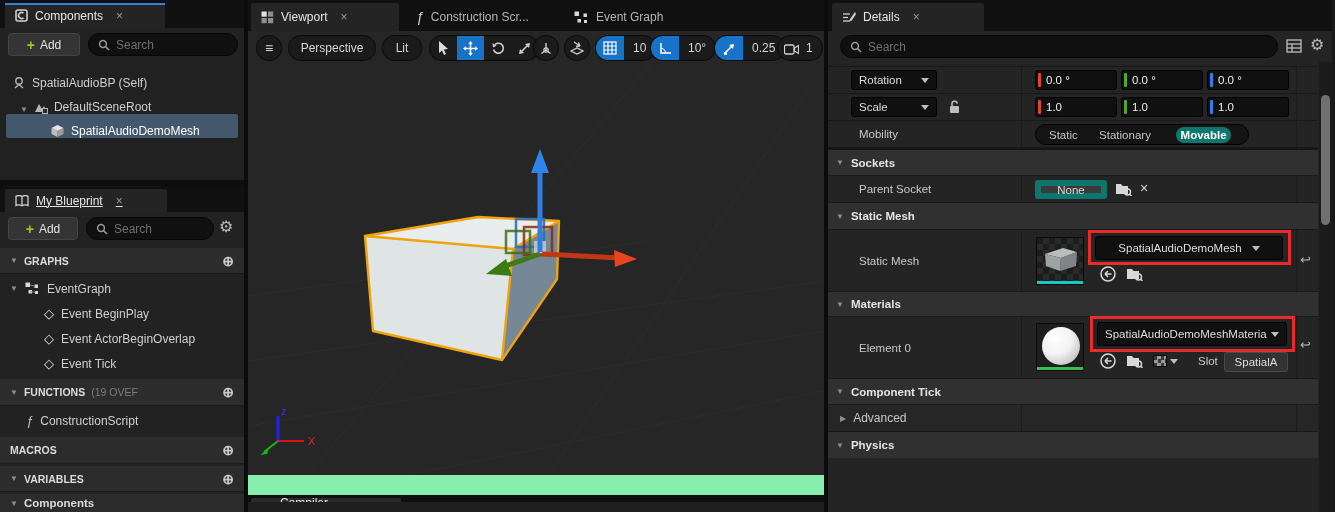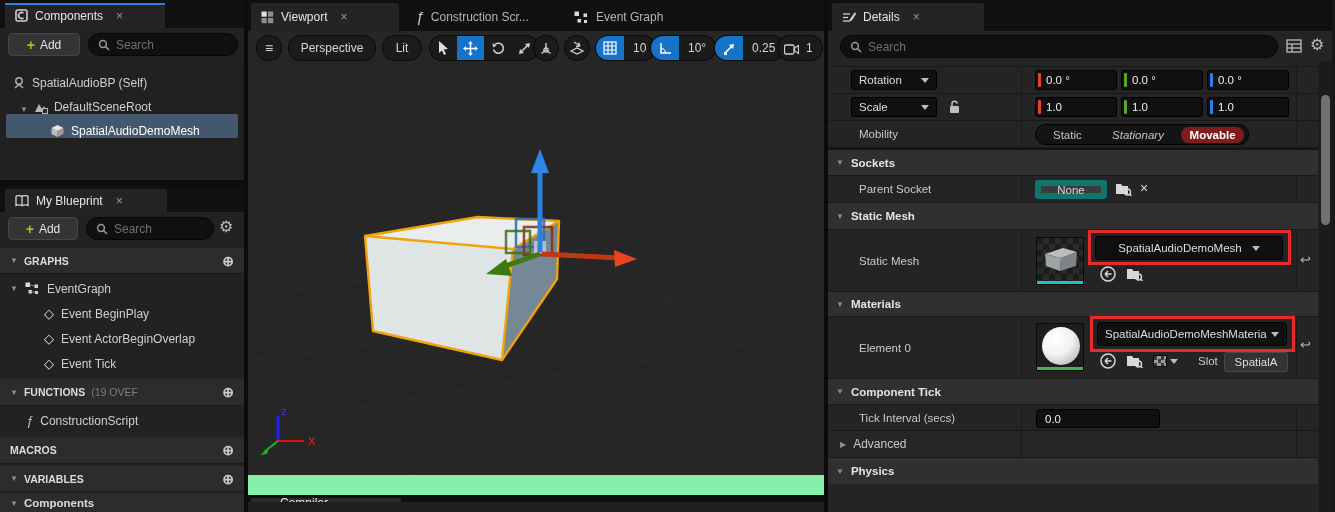--- a/index.html
+++ b/index.html
@@ -111,21 +111,21 @@
             <path d="M1.5 4 L7.5 7 L7.5 13 L1.5 10 Z" fill="#bdbdbd"></path>
             <path d="M13.5 4 L7.5 7 L7.5 13 L13.5 10 Z" fill="#9c9c9c"></path>
           </svg>
         <span>SpatialAudioDemoMesh</span>
       </div>
     </div>
 
     <div class="abs" style="left:0;top:180px;width:244px;height:6px;background:#0d0d0d;"></div>
 
     <div class="tabstrip" style="left:0;top:186px;width:244px;height:26px;">
-      <div class="tab active" style="left:5px;width:162px;">
+      <div class="tab active" style="left:5px;width:162px;text-decoration:underline;">
         <svg width="14" height="12" viewBox="0 0 14 12">
             <path d="M7 1.5 C5.5 .3 2.5 .3 1 1.2 V10.5 C2.5 9.6 5.5 9.6 7 10.8 C8.5 9.6 11.5 9.6 13 10.5 V1.2 C11.5 .3 8.5 .3 7 1.5 Z" fill="none" stroke="#cfcfcf" stroke-width="1.3"></path>
             <line x1="7" y1="1.5" x2="7" y2="10.8" stroke="#cfcfcf" stroke-width="1.3"></line>
           </svg>
         <span>My Blueprint</span>
         <span class="xbtn">×</span>
       </div>
     </div>
     <div class="abs" style="left:0;top:212px;width:244px;height:32px;background:#222;">
       <div class="addbtn abs" style="left:8px;top:5px;width:70px;height:23px;">
@@ -472,22 +472,22 @@
         <div class="numfield" style="left:379px;top:3px;">
             <span class="bar" style="background:#2f7fe8;"></span>
             <span>1.0</span>
           </div>
       </div>
 
       <div class="drow" style="height:27px;">
         <span class="dlabel">Mobility</span>
         <div class="abs" style="left:207px;top:3px;width:214px;height:21px;background:#141414;border:1px solid #000;border-radius:11px;display:flex;align-items:center;font-size:11.5px;">
           <div style="flex:1;text-align:center;color:#c4c4c4;">Static</div>
-          <div style="flex:1.25;text-align:center;color:#c4c4c4;font-style:italic;">Stationary</div>
-          <div style="flex:1;text-align:center;color:#fff;font-weight:bold;background:#7f1d1d;border-radius:10px;padding:2px 0;margin:0 4px;">Movable</div>
+          <div style="flex:1.25;text-align:center;color:#c4c4c4;">Stationary</div>
+          <div style="flex:1;text-align:center;color:#fff;font-weight:bold;background:#0f766e;border-radius:10px;padding:2px 0;margin:0 17px;">Movable</div>
         </div>
       </div>
 
       <div style="height:2px;background:#151515;"></div>
 
       <div class="dcat" style="height:26px;">
         <span class="arrowglyph">▼</span>
         <span>Sockets</span>
       </div>
       <div class="drow" style="height:27px;">
@@ -566,26 +566,20 @@
         <div class="abs" style="left:396px;top:35px;width:64px;height:20px;background:#333;border:1px solid #4a4a4a;border-radius:3px;display:flex;align-items:center;justify-content:center;color:#dedede;font-size:11.5px;overflow:hidden;">
           <span>SpatialA</span>
         </div>
         <span class="resetglyph abs" style="left:472px;top:20px;">↩</span>
       </div>
 
       <div class="dcat" style="height:26px;">
         <span class="arrowglyph">▼</span>
         <span>Component Tick</span>
       </div>
-      <div class="drow" style="height:26px;">
-        <span class="dlabel">Tick Interval (secs)</span>
-        <div class="abs" style="left:208px;top:4px;width:124px;height:19px;background:#101010;border:1px solid #000;border-radius:3px;display:flex;align-items:center;padding-left:8px;color:#eee;font-size:11.5px;">
-          <span>0.0</span>
-        </div>
-      </div>
       <div class="drow" style="height:27px;background:#262626;">
         <span class="arrowglyph" style="margin-left:12px;">▶</span>
         <span style="margin-left:7px;color:#c9c9c9;">Advanced</span>
       </div>
       <div class="dcat" style="height:26px;border-bottom:none;">
         <span class="arrowglyph">▼</span>
         <span>Physics</span>
       </div>
     </div>
 

